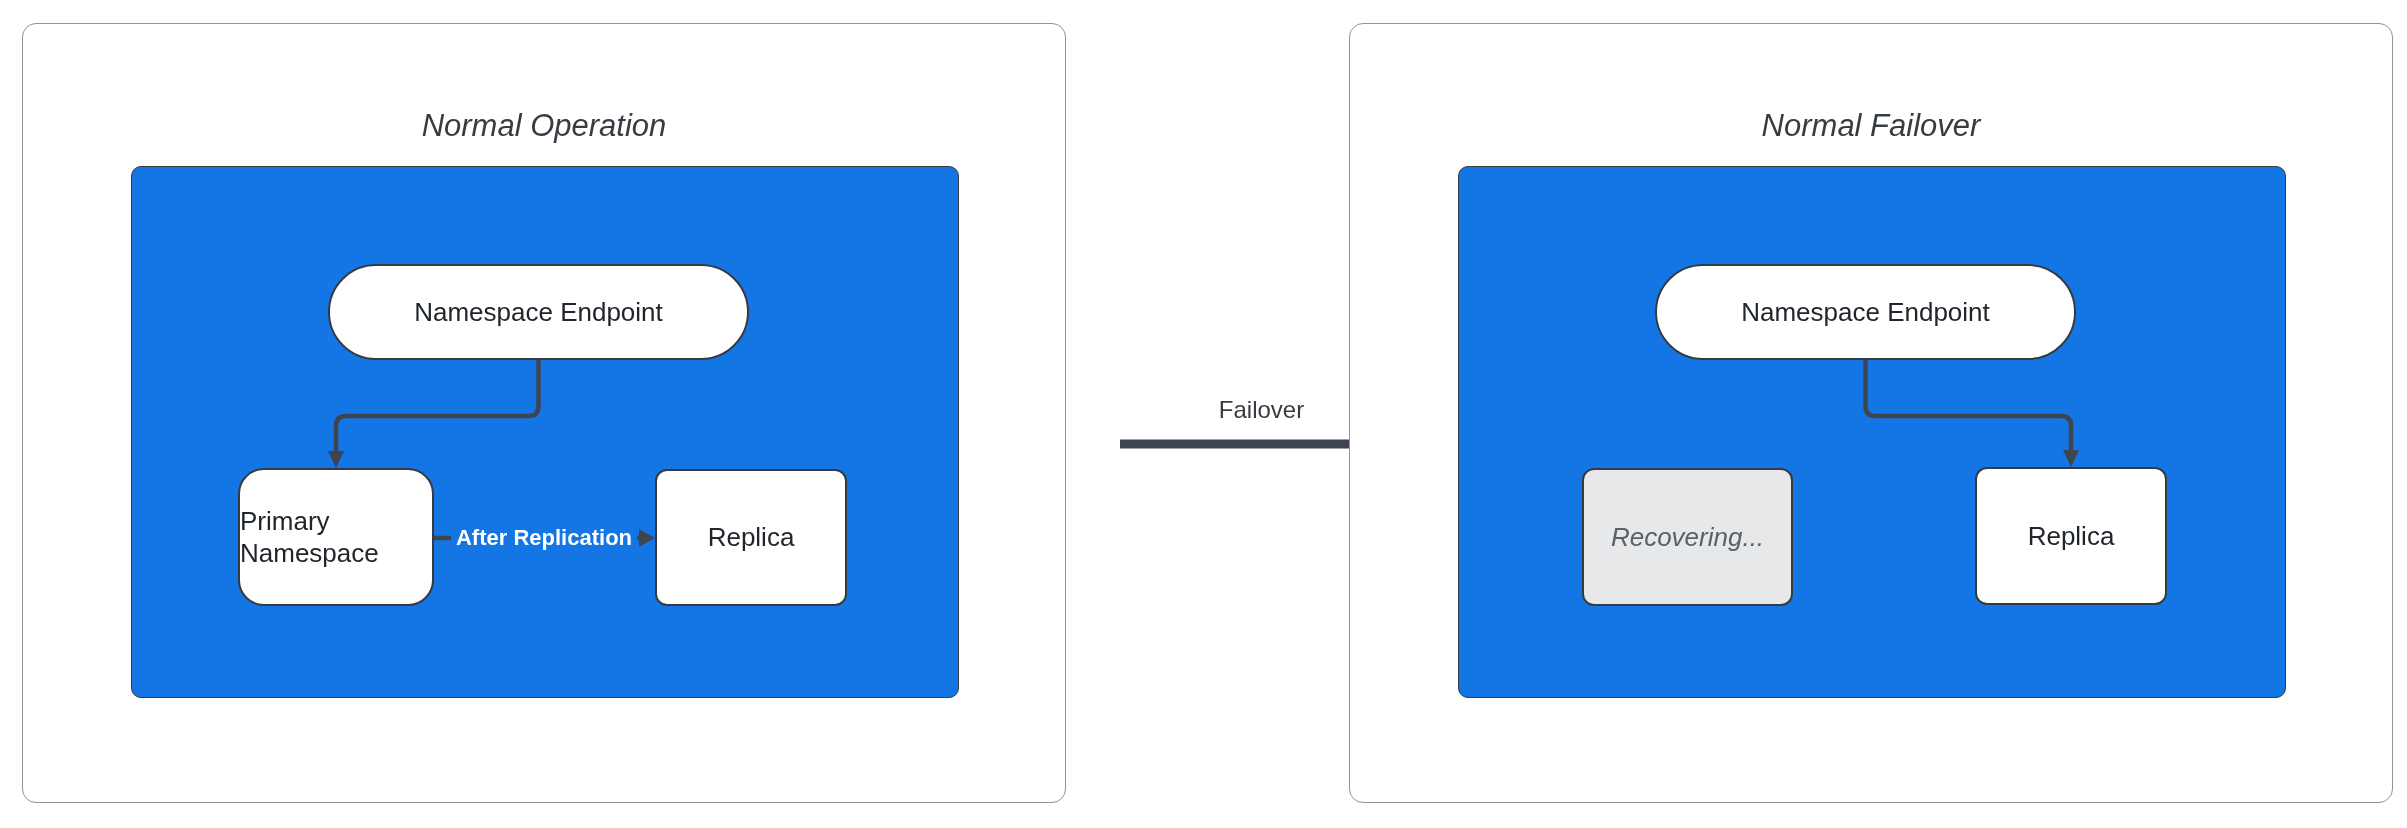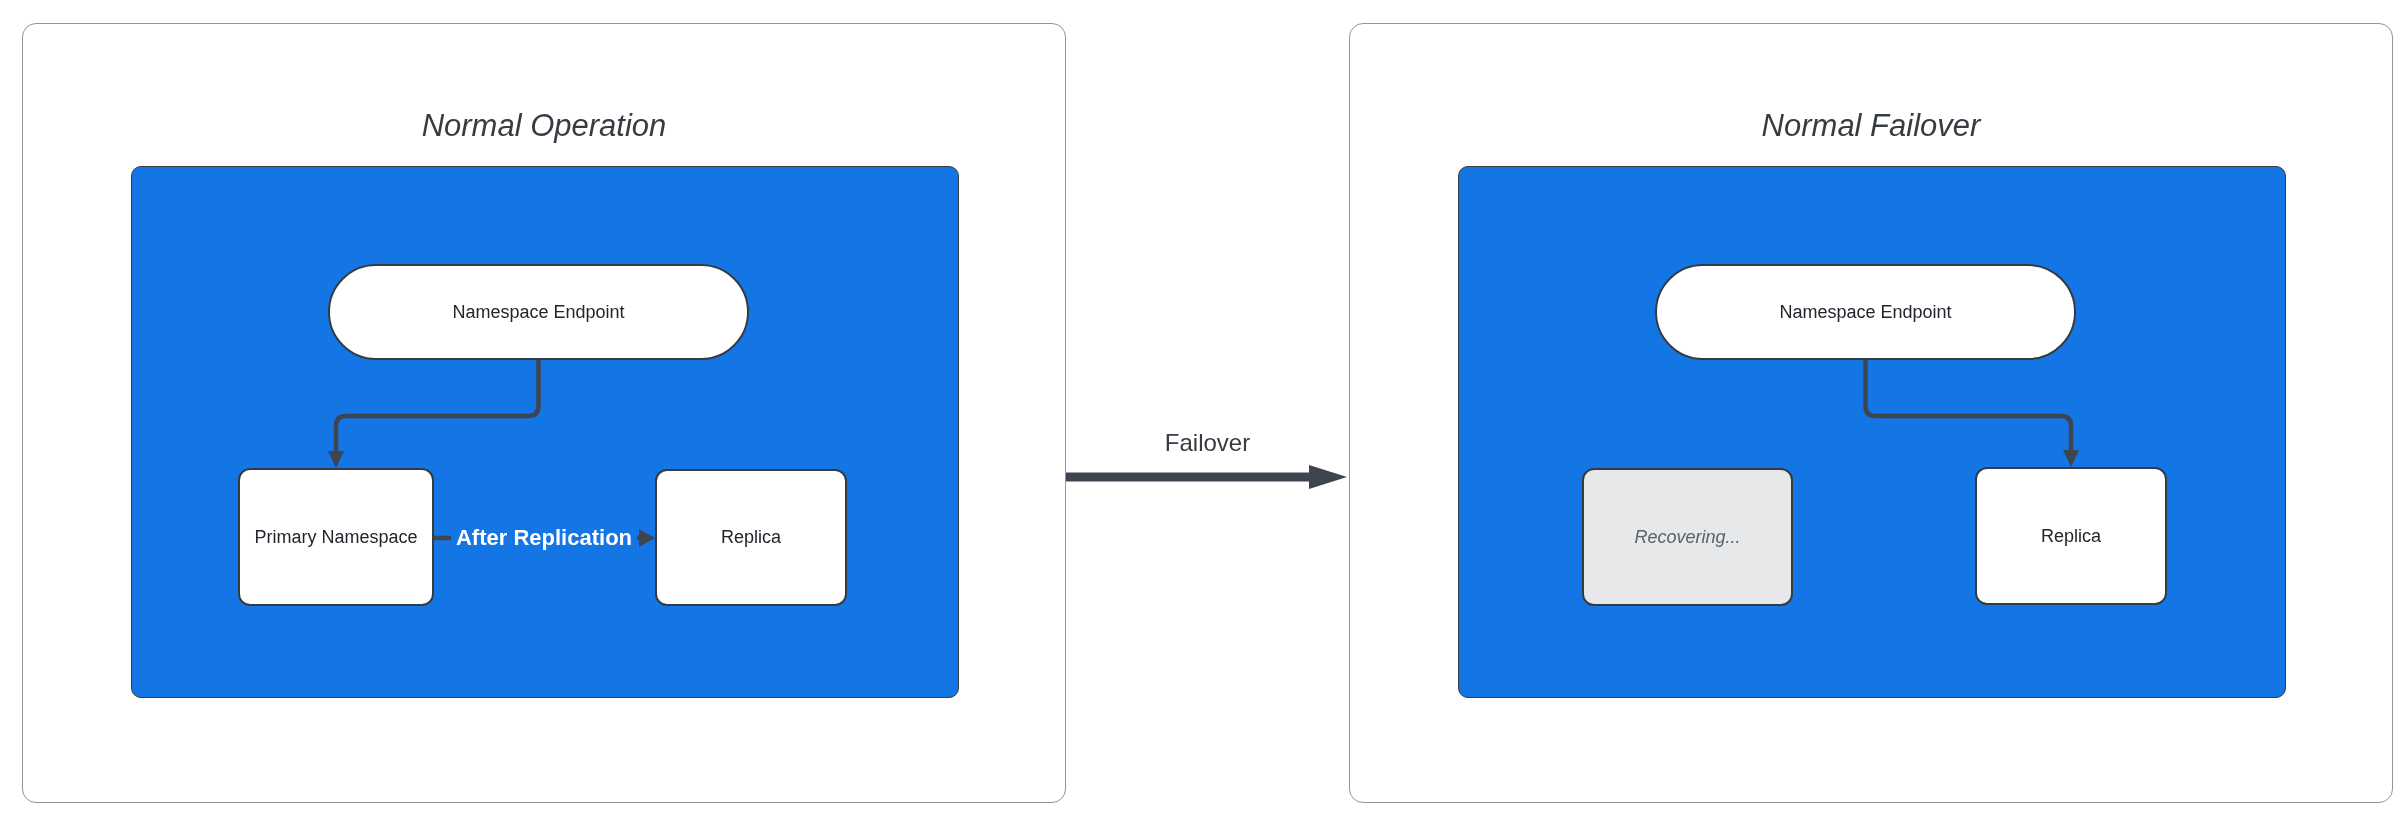--- a/index.html
+++ b/index.html
@@ -42,47 +42,47 @@
     stroke: var(--edge, #3E4550);
     stroke-width: 4.5;
   }
   .edges .head { fill: var(--edge, #3E4550); stroke: none; }
   .node {
     position: absolute;
     display: flex; align-items: center; justify-content: center;
     background: #ffffff;
     border: 2px solid var(--node-border, #343B44);
     color: var(--node-text, #21262C);
-    font-size: 18px; line-height: 1.25;
+    font-size: 26px; line-height: 1.25;
   }
   .stadium {
     left: 196px; top: 97px; width: 421px; height: 96px;
     border-radius: 48px;
   }
   .box { border-radius: 12px; }
-  .box.primary   { left: 106px; top: 301px; width: 196px; height: 138px; }
+  .box.primary   { left: 106px; top: 301px; width: 196px; height: 138px; border-radius: 26px; }
   .box.l-replica { left: 523px; top: 302px; width: 192px; height: 137px; }
   .box.recovering {
     left: 123px; top: 301px; width: 211px; height: 138px;
     background: var(--gray-fill, #E7E8EA);
     color: var(--gray-text, #59616B);
     font-style: italic;
   }
   .box.r-replica { left: 516px; top: 300px; width: 192px; height: 138px; }
   .edge-label {
     position: absolute; left: 412px; top: 371px;
     transform: translate(-50%, -50%);
     background: var(--container-blue, #1476E4);
     color: var(--label-white, #FFFFFF);
     font-size: 22px; font-weight: bold;
     padding: 2px 5px; white-space: nowrap;
   }
   .connector {
-    position: absolute; left: 1066px; top: 396px;
-    width: 283px; height: 66px; margin-top: 33px;
+    position: absolute; left: 1120px; top: 396px;
+    width: 283px; height: 66px;
   }
   .connector-label {
     position: absolute; top: 0; left: 0; right: 0;
     text-align: center;
     font-size: 24px;
     color: var(--title-text, #373C42);
   }
   .connector svg { position: absolute; left: 0; top: 34px; }
   .connector .line { stroke: var(--edge, #3E4550); stroke-width: 9; }
   .connector .head { fill: var(--edge, #3E4550); }

